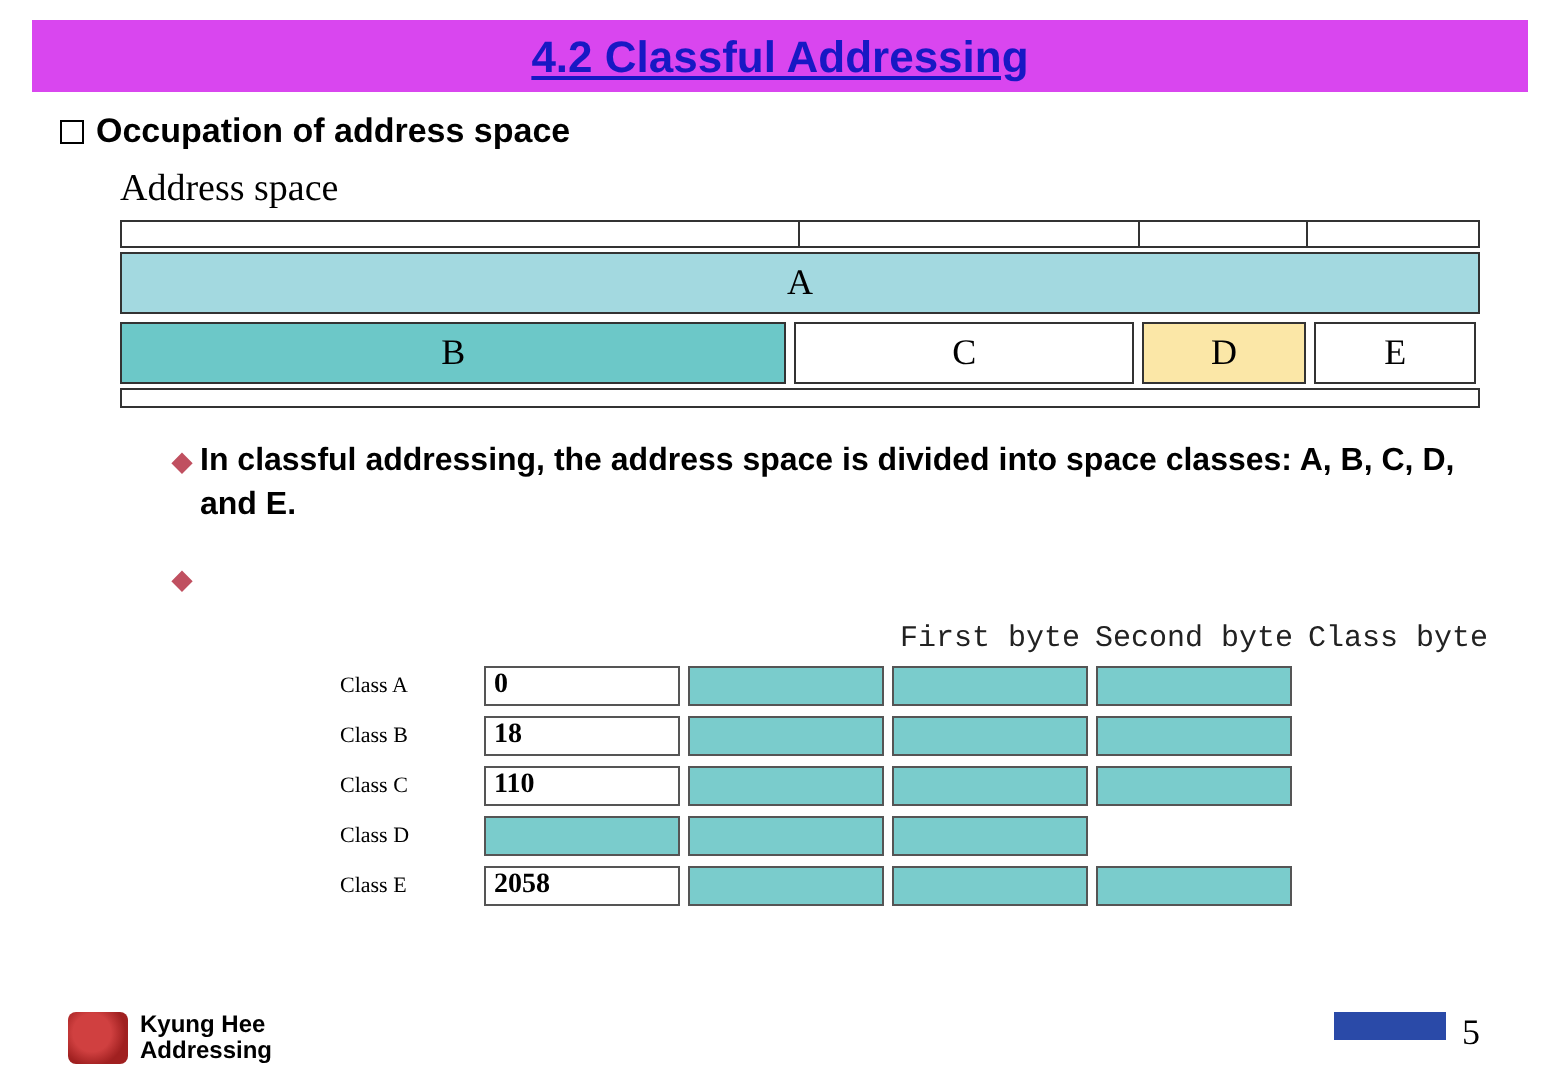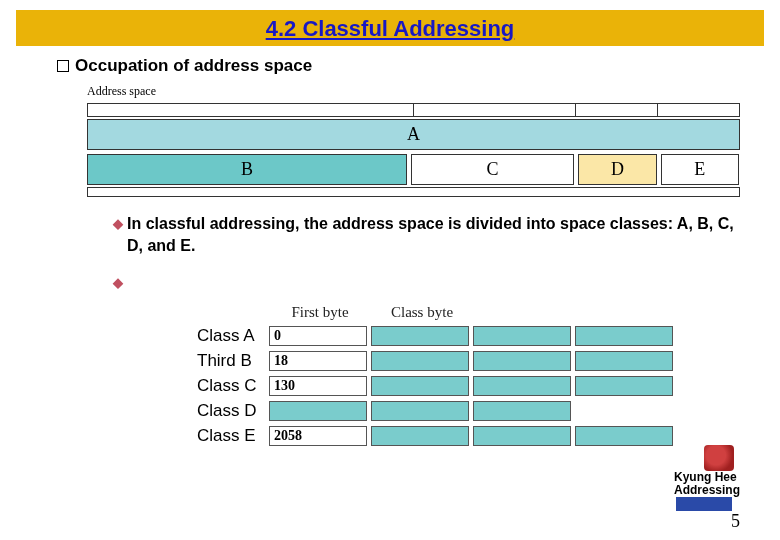--- a/index.html
+++ b/index.html
@@ -5,49 +5,49 @@
   * { box-sizing: border-box; margin: 0; padding: 0; }
   body {
     width: 780px;
     height: 540px;
     font-family: Arial, sans-serif;
     background: #fff;
     position: relative;
     overflow: hidden;
   }
   .title-bar {
-    background: #eab308;
+    background: #d946ef;
     margin: 10px 16px 0 16px;
     padding: 6px 0 4px 0;
     text-align: center;
     font-size: 22px;
     font-weight: bold;
     color: #1818c4;
     text-decoration: underline;
   }
   .content {
-    padding: 10px 30px 0 57px;
+    padding: 10px 30px 0 30px;
   }
   .section-head {
     font-size: 17px;
     font-weight: bold;
     color: #000;
     display: flex;
     align-items: center;
     gap: 6px;
     margin-bottom: 8px;
   }
   .checkbox {
     width: 12px; height: 12px;
     border: 1.5px solid #000;
     display: inline-block;
   }
   .addr-label {
     font-family: 'Times New Roman', serif;
-    font-size: 12px;
+    font-size: 19px;
     margin-left: 30px;
     margin-bottom: 4px;
   }
   .addr-space {
     margin-left: 30px;
     margin-right: 10px;
   }
   .addr-top {
     border: 1px solid #333;
     height: 14px;
@@ -105,57 +105,57 @@
     color: #c05060;
     font-size: 13px;
     margin-right: 4px;
     margin-top: 2px;
   }
   .class-table {
     margin: 12px 0 0 140px;
   }
   .ct-head {
     display: flex;
-    font-family: Liberation Serif, serif;
+    font-family: Liberation Mono, monospace;
     font-size: 15px;
     color: #222;
+    justify-content: flex-end;
   }
   .ct-head .lbl { width: 72px; }
   .ct-head .col { width: 102px; text-align: center; }
   .ct-row {
     display: flex;
     align-items: center;
     margin-top: 5px;
   }
   .ct-row .lbl {
     width: 72px;
-    font-family: Liberation Sans, sans-serif;
-    font-size: 17px;
+    font-family: Liberation Serif, serif;
+    font-size: 11px;
   }
   .ct-row .cell {
     width: 98px;
     height: 20px;
     border: 1px solid #555;
     margin-right: 4px;
     font-family: 'Times New Roman', serif;
     font-size: 14px;
     font-weight: bold;
     padding-left: 4px;
     display: flex;
     align-items: center;
   }
   .ct-row .fill { background: #7acccc; }
   .footer {
     position: absolute;
     bottom: 8px;
     left: 0; right: 0;
     display: flex;
-    align-items: flex-end;
+    align-items: flex-start;
     padding: 0 40px 0 34px;
-    flex-direction: column;
   }
   .logo {
     width: 30px; height: 26px;
     background: radial-gradient(circle at 40% 40%, #d04040 40%, #a02020 70%);
     border-radius: 4px;
     margin-right: 6px;
   }
   .uni {
     font-size: 12px;
     font-weight: bold;
@@ -212,39 +212,40 @@
   </div>
 
   <div class="bullet-line">
     <span class="bullet-sym">◆</span>
   </div>
 
   <div class="class-table">
     <div class="ct-head">
       <div class="lbl"></div>
       <div class="col">First byte</div>
+      <div class="col">Second byte</div>
       <div class="col">Class byte</div>
     </div>
     <div class="ct-row">
       <div class="lbl">Class A</div>
       <div class="cell">0</div>
       <div class="cell fill"></div>
       <div class="cell fill"></div>
       <div class="cell fill"></div>
     </div>
     <div class="ct-row">
-      <div class="lbl">Third B</div>
+      <div class="lbl">Class B</div>
       <div class="cell">18</div>
       <div class="cell fill"></div>
       <div class="cell fill"></div>
       <div class="cell fill"></div>
     </div>
     <div class="ct-row">
       <div class="lbl">Class C</div>
-      <div class="cell">130</div>
+      <div class="cell">110</div>
       <div class="cell fill"></div>
       <div class="cell fill"></div>
       <div class="cell fill"></div>
     </div>
     <div class="ct-row">
       <div class="lbl">Class D</div>
       <div class="cell fill"></div>
       <div class="cell fill"></div>
       <div class="cell fill"></div>
     </div>

